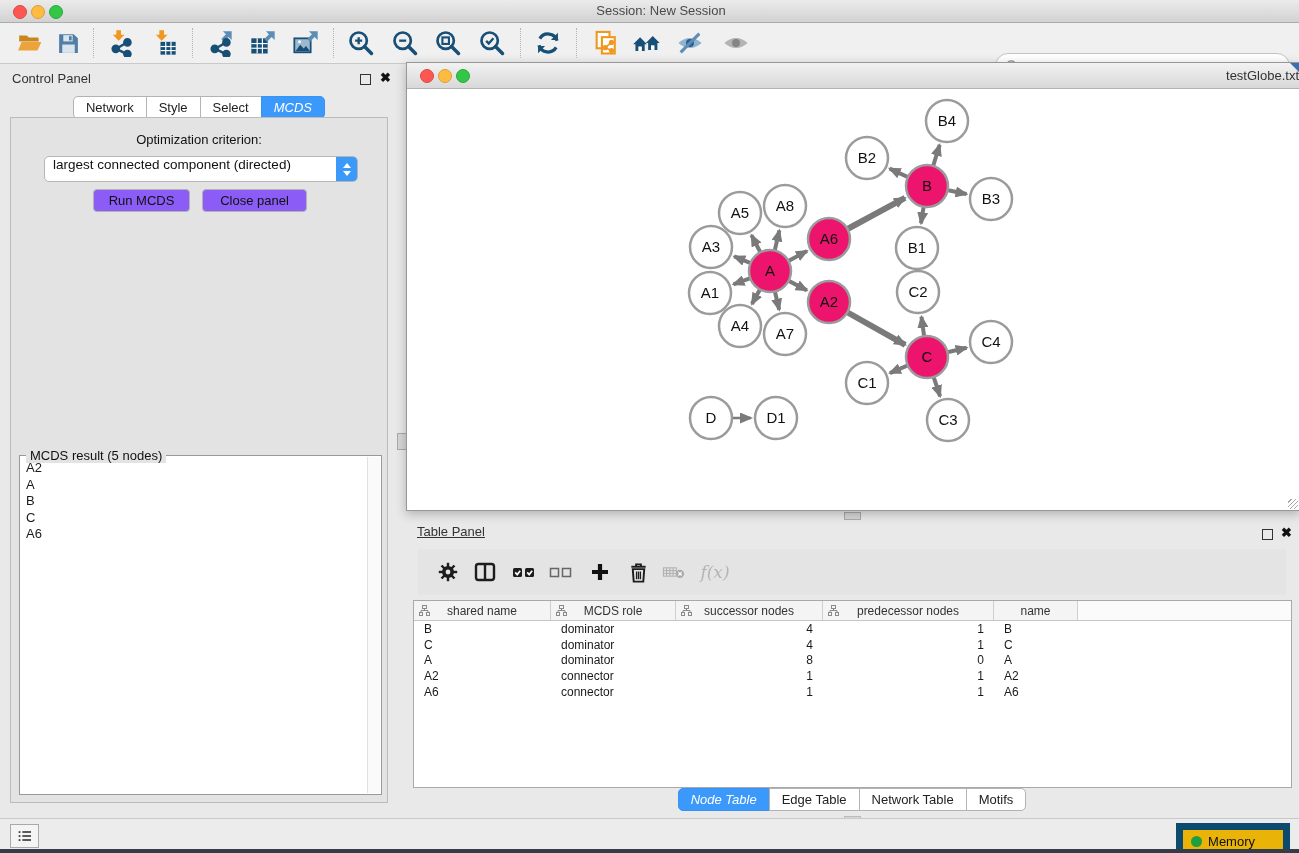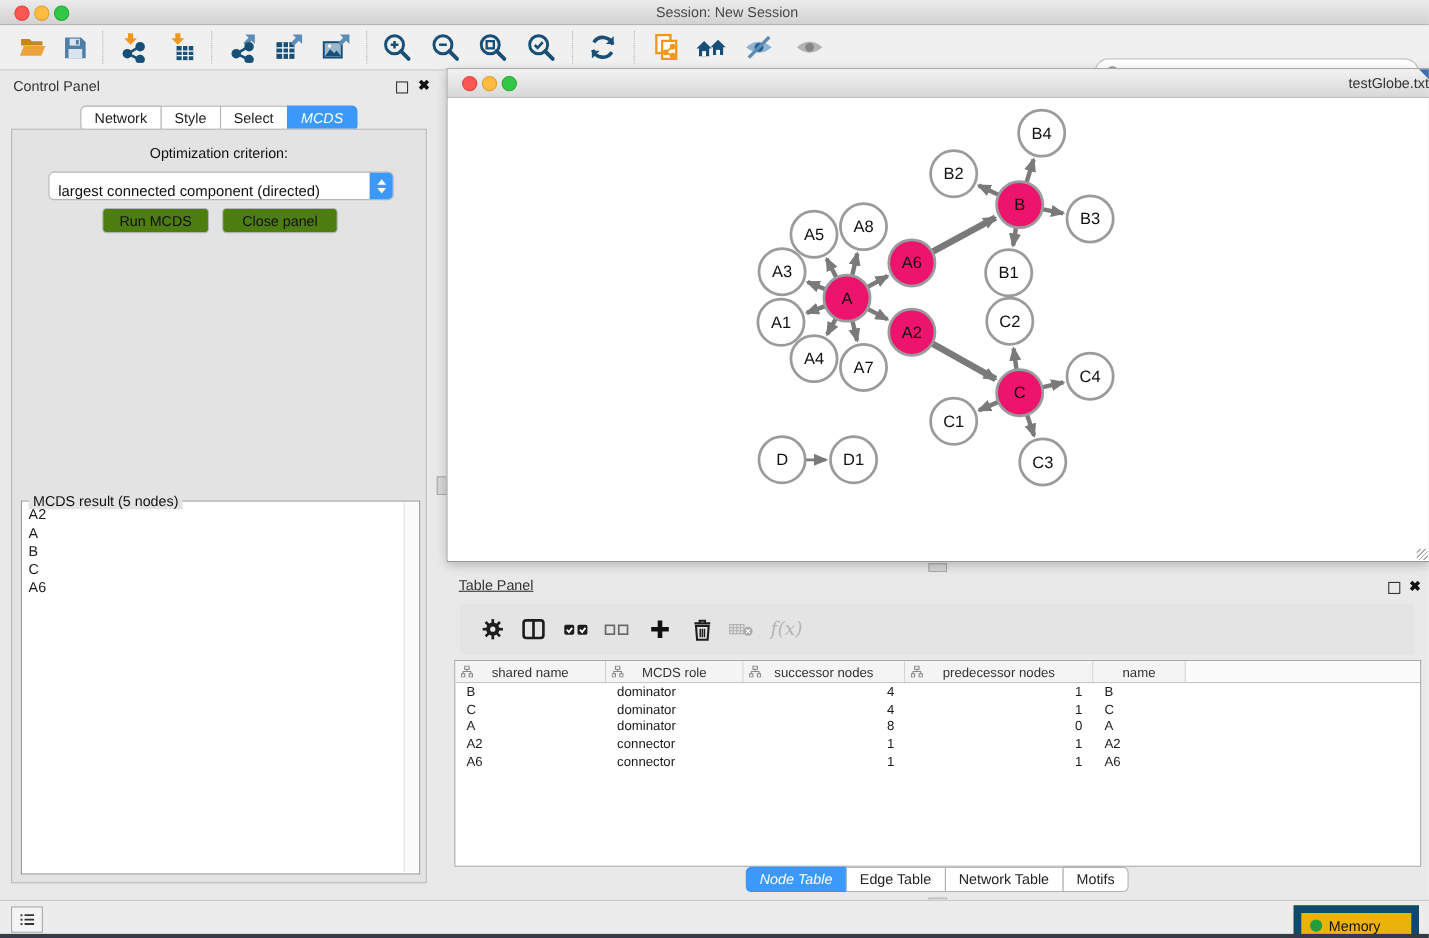--- a/index.html
+++ b/index.html
@@ -20,26 +20,26 @@
   .panel-sq{position:absolute;top:6px;width:9px;height:9px;border:1.5px solid #333;}
   .panel-x{position:absolute;top:2px;font-size:13px;font-weight:bold;color:#111;}
   .cpanel-tabs{position:absolute;left:0;top:28px;width:382px;text-align:center;}
   .tabbar{display:inline-flex;}
   .tab{padding:3px 12px;font-size:13px;background:#fff;border:1px solid #b3b3b3;margin-left:-1px;color:#222;white-space:nowrap;}
   .tab:first-child{border-radius:5px 0 0 5px;margin-left:0;}
   .tab:last-child{border-radius:0 5px 5px 0;}
   .tab.active{background:#3b99fc;border-color:#3893f4;color:#fff;font-style:italic;}
   .cpanel-body{position:absolute;left:2px;top:49px;width:376px;height:684px;background:#e3e3e3;border:1px solid #bbb;}
   .opt-label{position:absolute;left:0;top:14px;width:100%;text-align:center;font-size:13px;color:#111;}
-  .select{position:absolute;left:33px;top:38px;width:312px;height:24px;background:#fff;border:1px solid #b6b6b6;border-radius:5px;display:flex;align-items:flex-end;}
+  .select{position:absolute;left:33px;top:38px;width:312px;height:24px;background:#fff;border:1px solid #b6b6b6;border-radius:5px;display:flex;align-items:flex-start;}
   .select .val{flex:1;padding:0 8px;font-size:13.5px;color:#111;white-space:nowrap;overflow:hidden;}
   .select .stepper{width:21px;align-self:stretch;background:#3b99fc;border-radius:0 4px 4px 0;display:flex;flex-direction:column;align-items:center;justify-content:center;gap:3px;}
   .tri-up{width:0;height:0;border-left:4px solid transparent;border-right:4px solid transparent;border-bottom:5px solid #fff;}
   .tri-dn{width:0;height:0;border-left:4px solid transparent;border-right:4px solid transparent;border-top:5px solid #fff;}
-  .btn{position:absolute;background:#4d7c0f;border:1px solid #b3b3b3;border-radius:4px;font-size:13px;padding:3px 0;text-align:center;color:#111;}
+  .btn{position:absolute;background:#8b5cf6;border:1px solid #b3b3b3;border-radius:4px;font-size:13px;padding:3px 0;text-align:center;color:#111;}
   .groupbox{position:absolute;left:8px;top:337px;width:361px;height:338px;border:1px solid #999;background:#fff;}
   .groupbox .glabel{position:absolute;left:6px;top:-8px;background:#e3e3e3;padding:0 4px;font-size:13px;color:#111;}
   .mcds-list{position:absolute;left:1px;top:4px;right:14px;bottom:1px;font-size:13px;}
   .mcds-list .list-item{padding:0 5px;line-height:16.5px;}
   .gscroll{position:absolute;top:1px;bottom:1px;right:1px;width:12px;background:#fafafa;border-left:1px solid #e0e0e0;}
   
   .netwin{position:absolute;left:406px;top:62px;width:892px;height:447px;background:#fff;border:1px solid #979797;box-shadow:0 3px 10px rgba(0,0,0,0.25);}
   .netwin .wtitle{position:absolute;left:0;top:0;width:100%;height:25px;background:linear-gradient(#f2f2f2,#d8d8d8);border-bottom:1px solid #b2b2b2;}
   .netwin .wtitle .title{position:absolute;left:0;right:0;top:5px;text-align:right;font-size:13px;color:#333;}
   .net-canvas{position:absolute;left:0;top:26px;width:890px;height:420px;background:#fff;}

